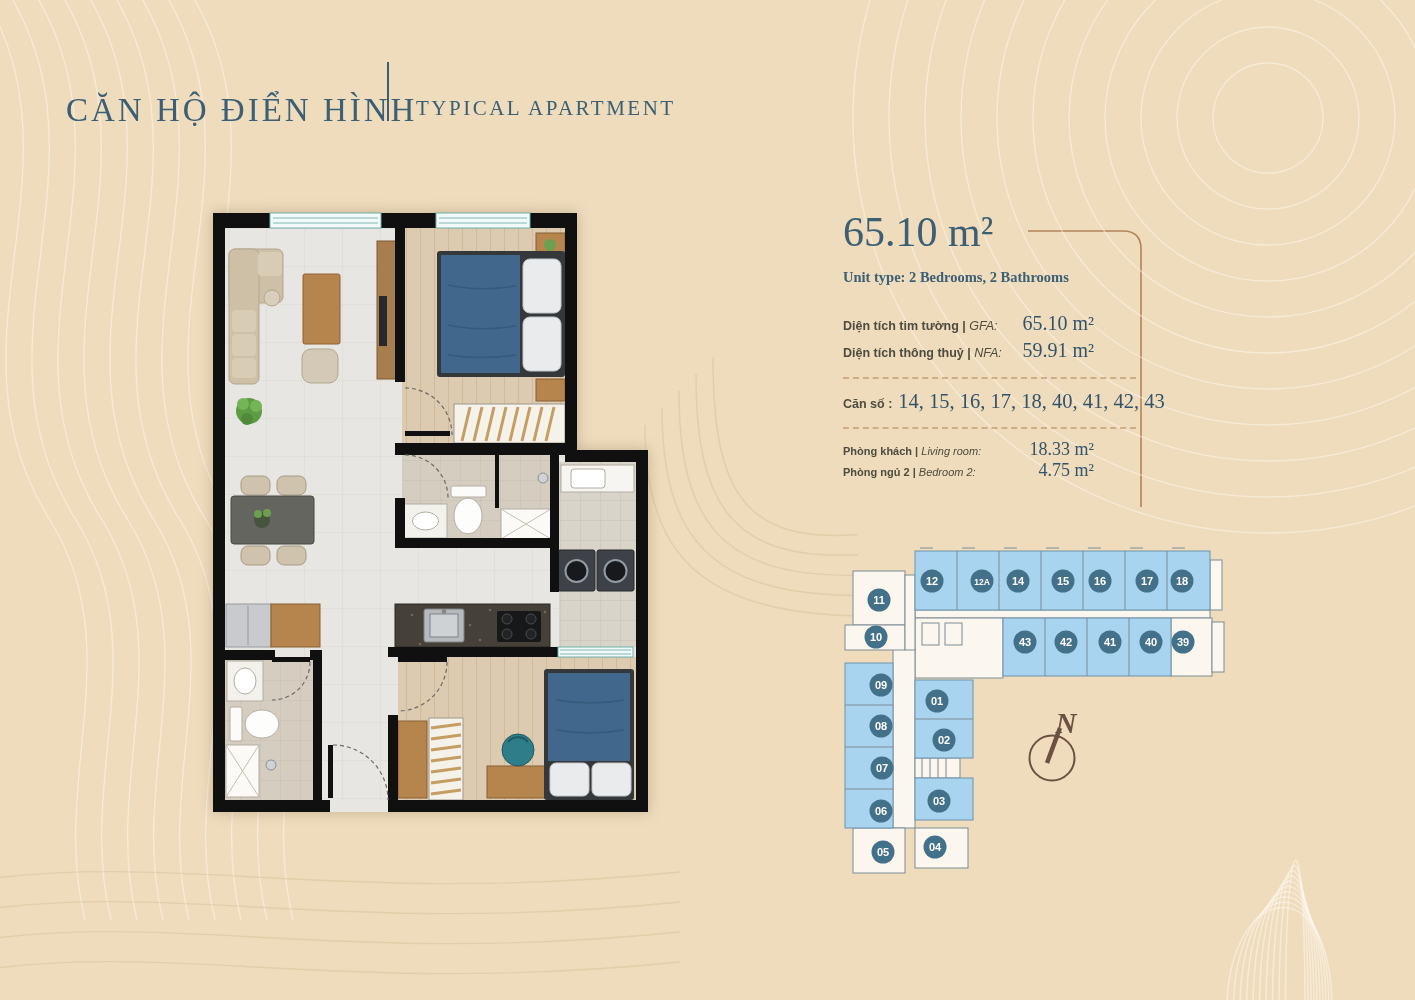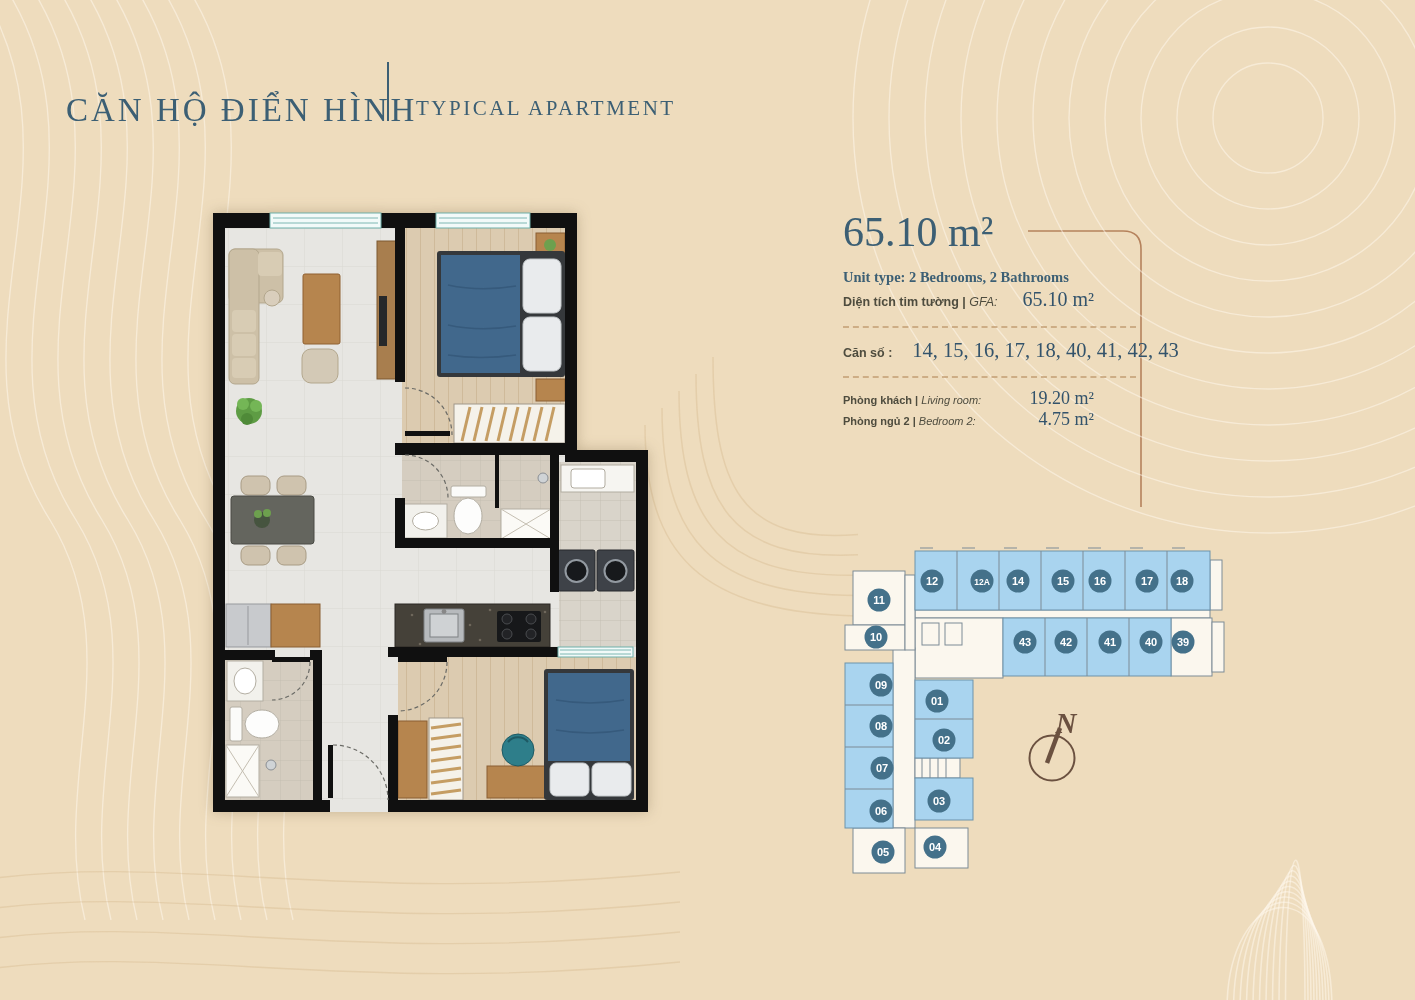--- a/index.html
+++ b/index.html
@@ -15,28 +15,28 @@
   .title-en{position:absolute;left:416px;top:80px;white-space:nowrap;
     font:400 21px/1.1 "Liberation Serif",serif;letter-spacing:2.5px;color:var(--title-ink)}
   
   #floorplan{position:absolute;left:210px;top:210px;width:442px;height:606px;z-index:2;
     filter:drop-shadow(0 0 7px rgba(100,80,45,.30))}
   
   .panel{position:absolute;left:843px;top:207px;width:293px;z-index:3}
   .p-heading{font:400 19px/1.2 "Liberation Serif",serif;letter-spacing:2.4px;color:var(--title-ink);white-space:nowrap}
   .p-area{font:400 42px/1.05 "Liberation Serif",serif;color:var(--title-ink);margin-top:3px}
   .p-unittype{font:700 14.5px/1.2 "Liberation Serif",serif;color:var(--title-ink);margin-top:15px}
-  .metrics{}
+  .metrics{margin-top:24px}
   .mrow,.rrow{display:flex;justify-content:space-between;align-items:baseline}
   .mrow{padding:2px 0}
   .mrow .lab{font:700 12.5px/1.35 "Liberation Sans",sans-serif;color:var(--label-ink);white-space:nowrap}
   .lab i{font-weight:400;font-style:italic}
   .mrow .val{font:400 20px/1.1 "Liberation Serif",serif;color:var(--value-ink);padding-right:42px;white-space:nowrap}
   .dash-sep{border-top:2px dashed var(--dash);opacity:.7;margin:13px 0 10px}
-  .canso{display:flex;gap:20px}
+  .canso{display:flex;gap:6px}
   .canso-label{font:700 12.5px/1.2 "Liberation Sans",sans-serif;color:var(--label-ink);padding-top:8px;white-space:nowrap}
   .canso-lines{flex:1;font:400 20.5px/1.2 "Liberation Serif",serif;color:var(--value-ink);white-space:nowrap}
   .canso-lines .center{text-align:right}
   .rrow{padding:1px 0}
   .rrow .lab{font:700 11px/1.3 "Liberation Sans",sans-serif;color:var(--label-ink);white-space:nowrap}
   .rrow .val{font:400 18px/1.05 "Liberation Serif",serif;color:var(--value-ink);padding-right:42px;white-space:nowrap}
   
   #keyplan{position:absolute;left:843px;top:546px;width:390px;height:334px;z-index:2}
   .kw{fill:#fbf7ee;stroke:#7d8b96;stroke-width:1}
   .ku{fill:var(--unit-blue);stroke:#6d93ab;stroke-width:1}
@@ -302,33 +302,37 @@
 </svg>
 
 <div class="panel">
   <div class="p-area">65.10 m²</div>
   <div class="p-unittype">Unit type: 2 Bedrooms, 2 Bathrooms</div>
   <div class="metrics">
       <div class="mrow">
         <span class="lab"><b>Diện tích tim tường | </b><i>GFA:</i></span>
         <span class="val">65.10 m²</span>
       </div>
+      <div class="mrow">
+        <span class="lab"><b>Diện tích thông thuỷ | </b><i>NFA:</i></span>
+        <span class="val">59.91 m²</span>
+      </div>
     </div>
   <div class="dash-sep"></div>
   <div class="canso">
     <span class="canso-label">Căn số :</span>
     <div class="canso-lines">
       <div class="center">14, 15, 16, 17, 18, 40, 41, 42, 43</div>
     </div>
   </div>
   <div class="dash-sep"></div>
   <div class="rooms">
       <div class="rrow">
         <span class="lab"><b>Phòng khách | </b><i>Living room:</i></span>
-        <span class="val">19.20 m²</span>
+        <span class="val">18.33 m²</span>
       </div>
       <div class="rrow">
         <span class="lab"><b>Phòng ngủ 2 | </b><i>Bedroom 2:</i></span>
         <span class="val">4.75 m²</span>
       </div>
     </div>
 </div>
 
 <svg id="keyplan" viewBox="843 546 390 334">
   <g>

